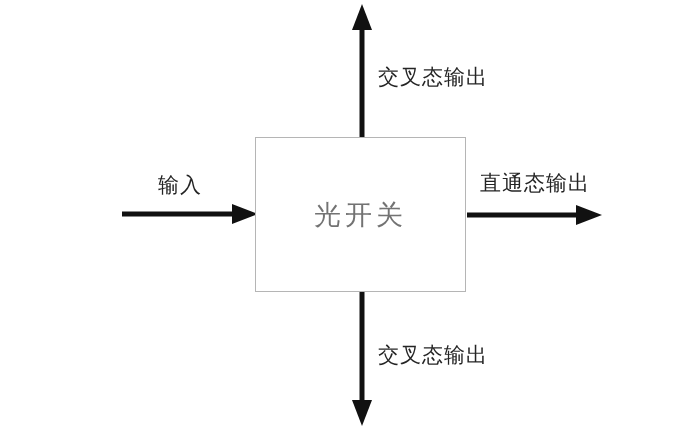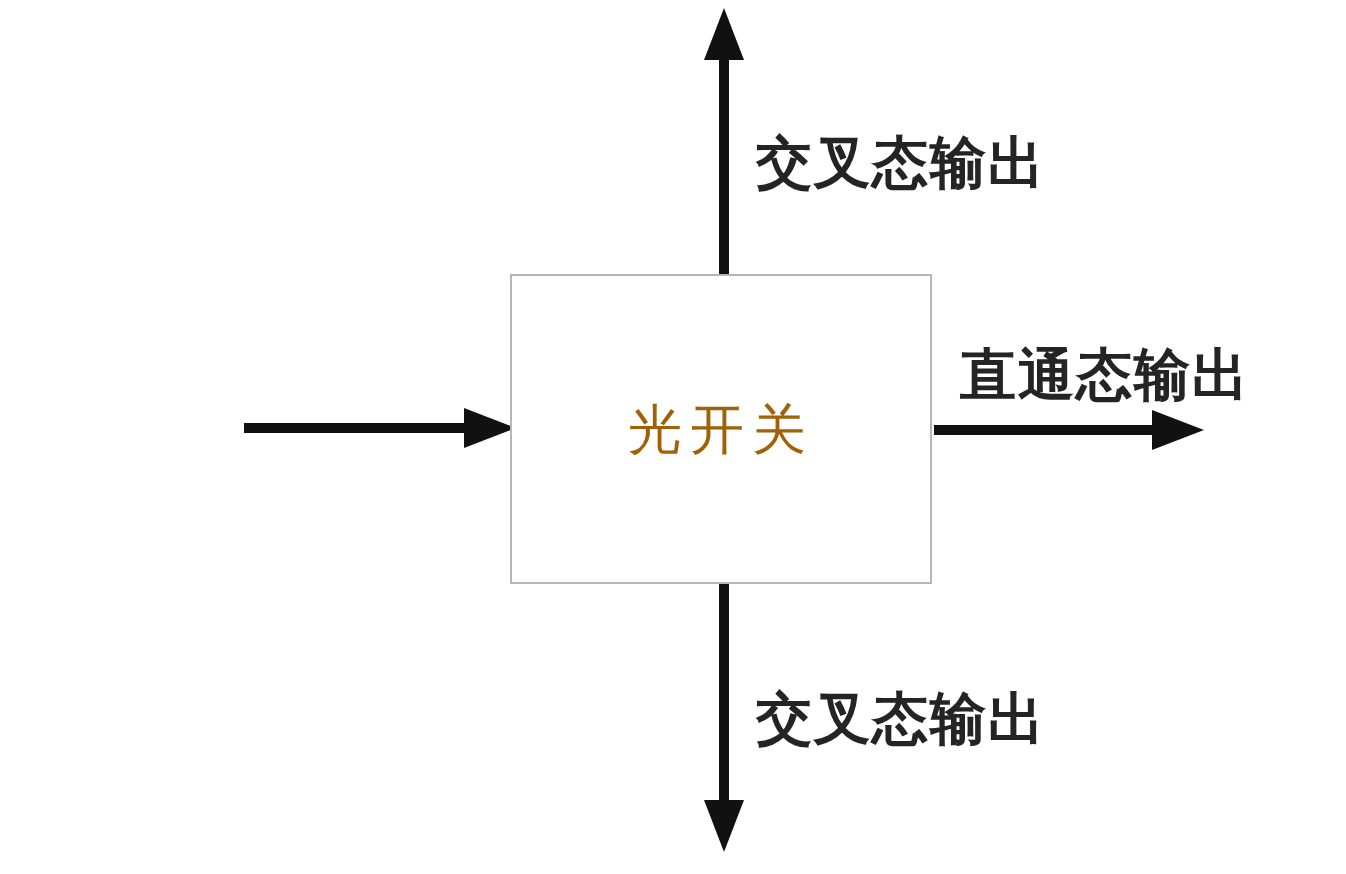--- a/index.html
+++ b/index.html
@@ -30,31 +30,30 @@
     height: 155px;
     border: 1px solid #b5b5b5;
     background: #ffffff;
     box-sizing: border-box;
     display: flex;
     align-items: center;
     justify-content: center;
   }
   .box-label {
     font-size: 27px;
-    color: #a16207;
+    color: #737373;
     letter-spacing: 4px;
     white-space: nowrap;
   }
   .edge-label {
     position: absolute;
-    font-size: 28px;
+    font-size: 21px;
     color: #242424;
     white-space: nowrap;
     letter-spacing: 1px;
-    font-weight: bold;
   }
   .label-top {
     left: 378px;
     top: 63px;
   }
   .label-input {
     left: 158px;
     top: 171px;
   }
   .label-right {
@@ -94,18 +93,19 @@
       <polygon points="602,215 576,205 576,225" fill="#111111"></polygon>
     </g>
   </svg>
 
   <div class="switch-box">
     <span class="box-label">光开关</span>
   </div>
 
   <div class="edge-label label-top">交叉态输出</div>
 
+  <div class="edge-label label-input">输入</div>
 
   <div class="edge-label label-right">直通态输出</div>
 
   <div class="edge-label label-bottom">交叉态输出</div>
 
 </div>
 
 </body></html>

